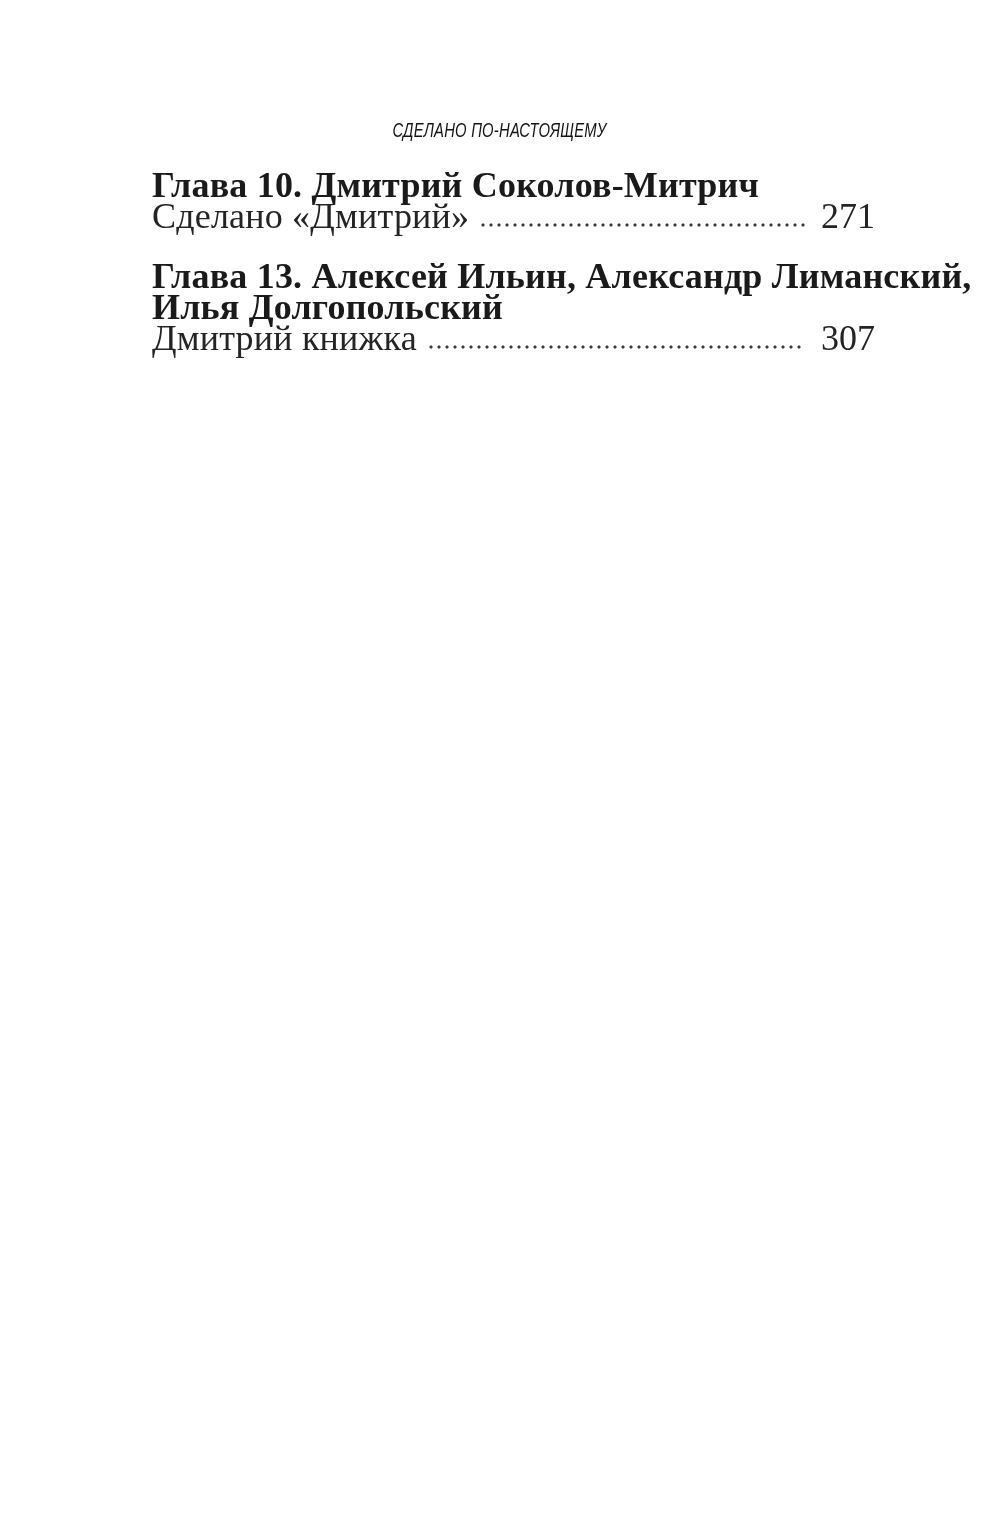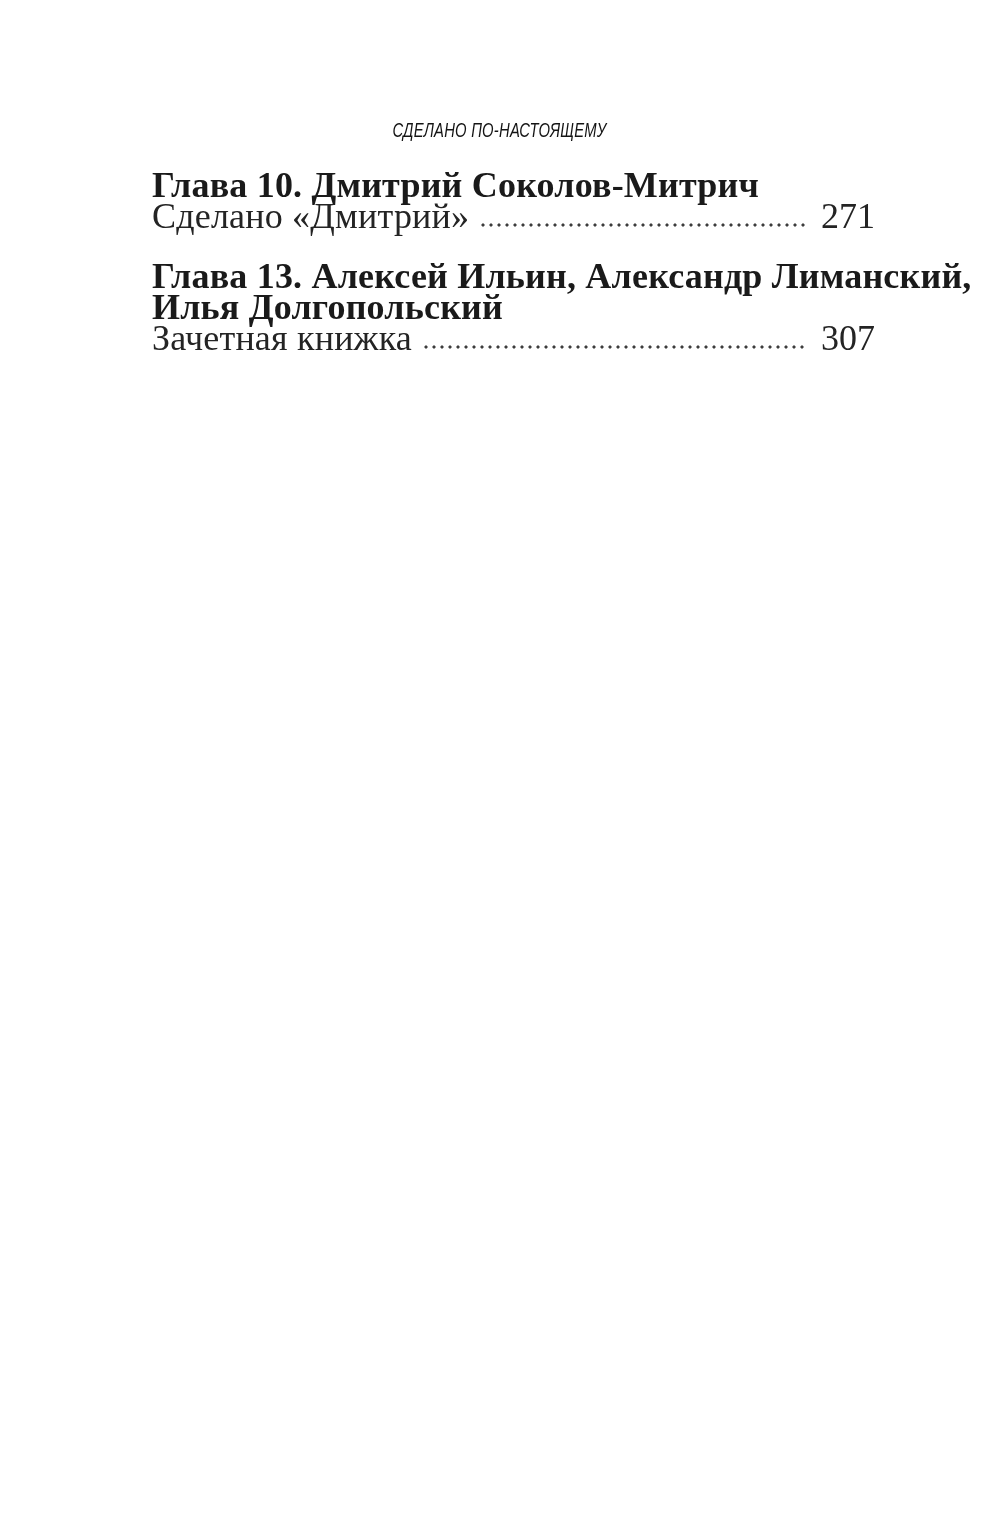--- a/index.html
+++ b/index.html
@@ -92,20 +92,20 @@
         <span class="toc-title">Сделано «Дмитрий»</span>
         <span class="leader"></span>
         <span class="page-num">271</span>
       </div>
     </div>
 
     <div class="toc-entry">
       <div class="chapter-line">Глава 13. Алексей Ильин, Александр Лиманский,</div>
       <div class="chapter-line">Илья Долгопольский</div>
       <div class="toc-row">
-        <span class="toc-title">Зачетная книжка</span>
+        <span class="toc-title">Дмитрий книжка</span>
         <span class="leader"></span>
         <span class="page-num">307</span>
       </div>
     </div>
 
   </div>
 </div>
 
 </body></html>

